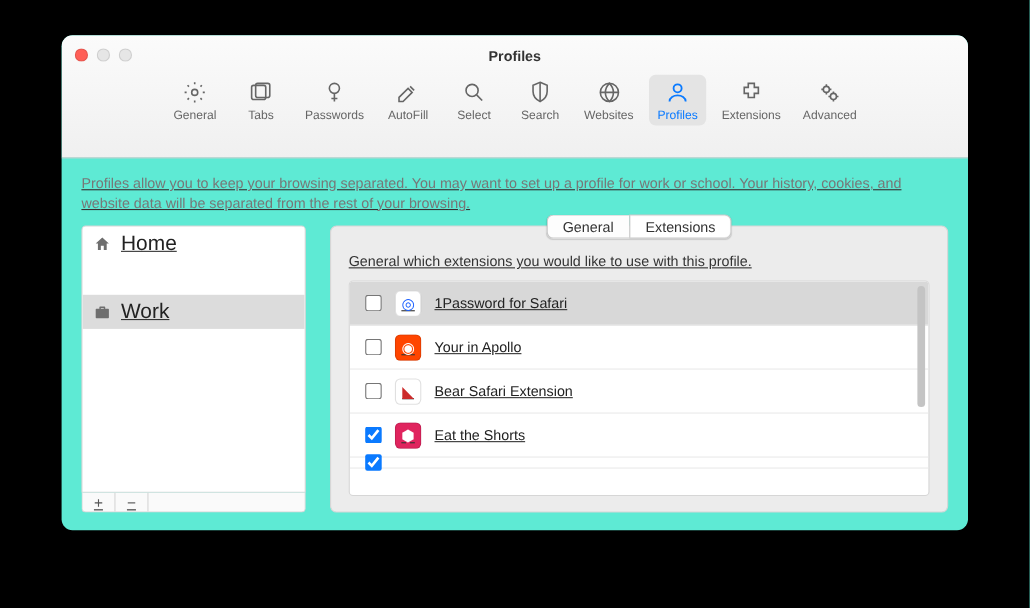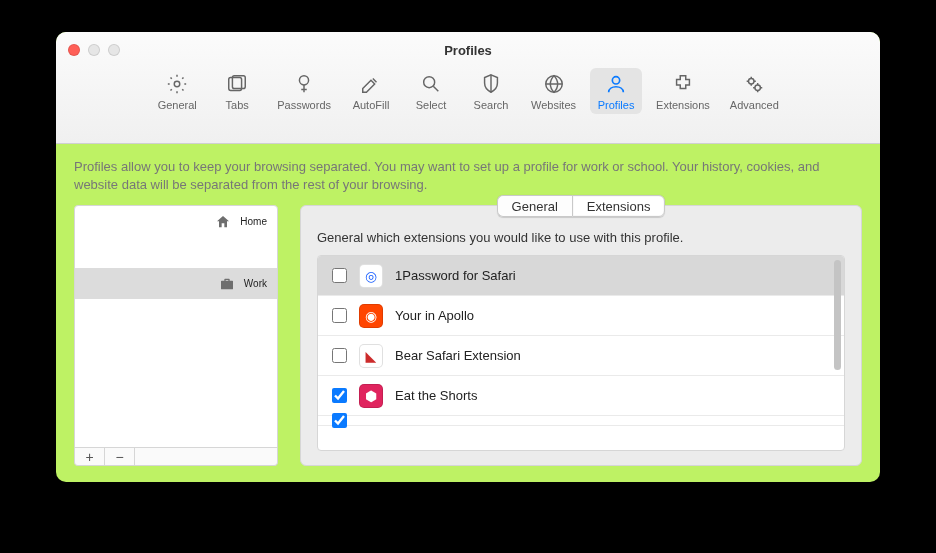--- a/index.html
+++ b/index.html
@@ -11,21 +11,21 @@
     width: 936px;
     height: 553px;
     position: relative;
   }
   .window {
     position: absolute;
     left: 56px;
     top: 32px;
     width: 824px;
     height: 450px;
-    background: #bef264;
+    background: #5eead4;
     border-radius: 10px;
     box-shadow: 0 20px 60px rgba(0,0,0,0.5);
     overflow: hidden;
     display: flex;
     flex-direction: column;
   }
   .titlebar {
     height: 112px;
     background: linear-gradient(#fbfbfb,#f0f0f0);
     border-bottom: 1px solid #d0d0d0;
@@ -77,20 +77,21 @@
     color: #666;
   }
   .toolbar-item.selected .tlabel { color: #0a7aff; }
 
   .body {
     flex: 1;
     padding: 14px 18px 16px;
     display: flex;
     flex-direction: column;
     overflow: hidden;
+    text-decoration: underline;
   }
   .desc {
     color: #777;
     font-size: 13px;
     line-height: 1.35;
     margin-bottom: 12px;
   }
   .split {
     flex: 1;
     display: flex;
@@ -108,23 +109,22 @@
     border: 1px solid #d6d6d6;
     border-radius: 4px 4px 0 0;
     overflow: hidden;
   }
   .profile-row {
     height: 31px;
     display: flex;
     align-items: center;
     gap: 9px;
     padding: 0 10px;
-    font-size: 10px;
+    font-size: 19px;
     color: #222;
-    justify-content: flex-end;
   }
   .profile-row.selected { background: #dcdcdc; margin-top: 31px; }
   .profile-row .picon { width: 16px; height: 16px; color: #6e6e6e; }
   .sidebar-footer {
     height: 18px;
     border: 1px solid #d6d6d6;
     border-top: none;
     border-radius: 0 0 4px 4px;
     background: #fafafa;
     display: flex;

